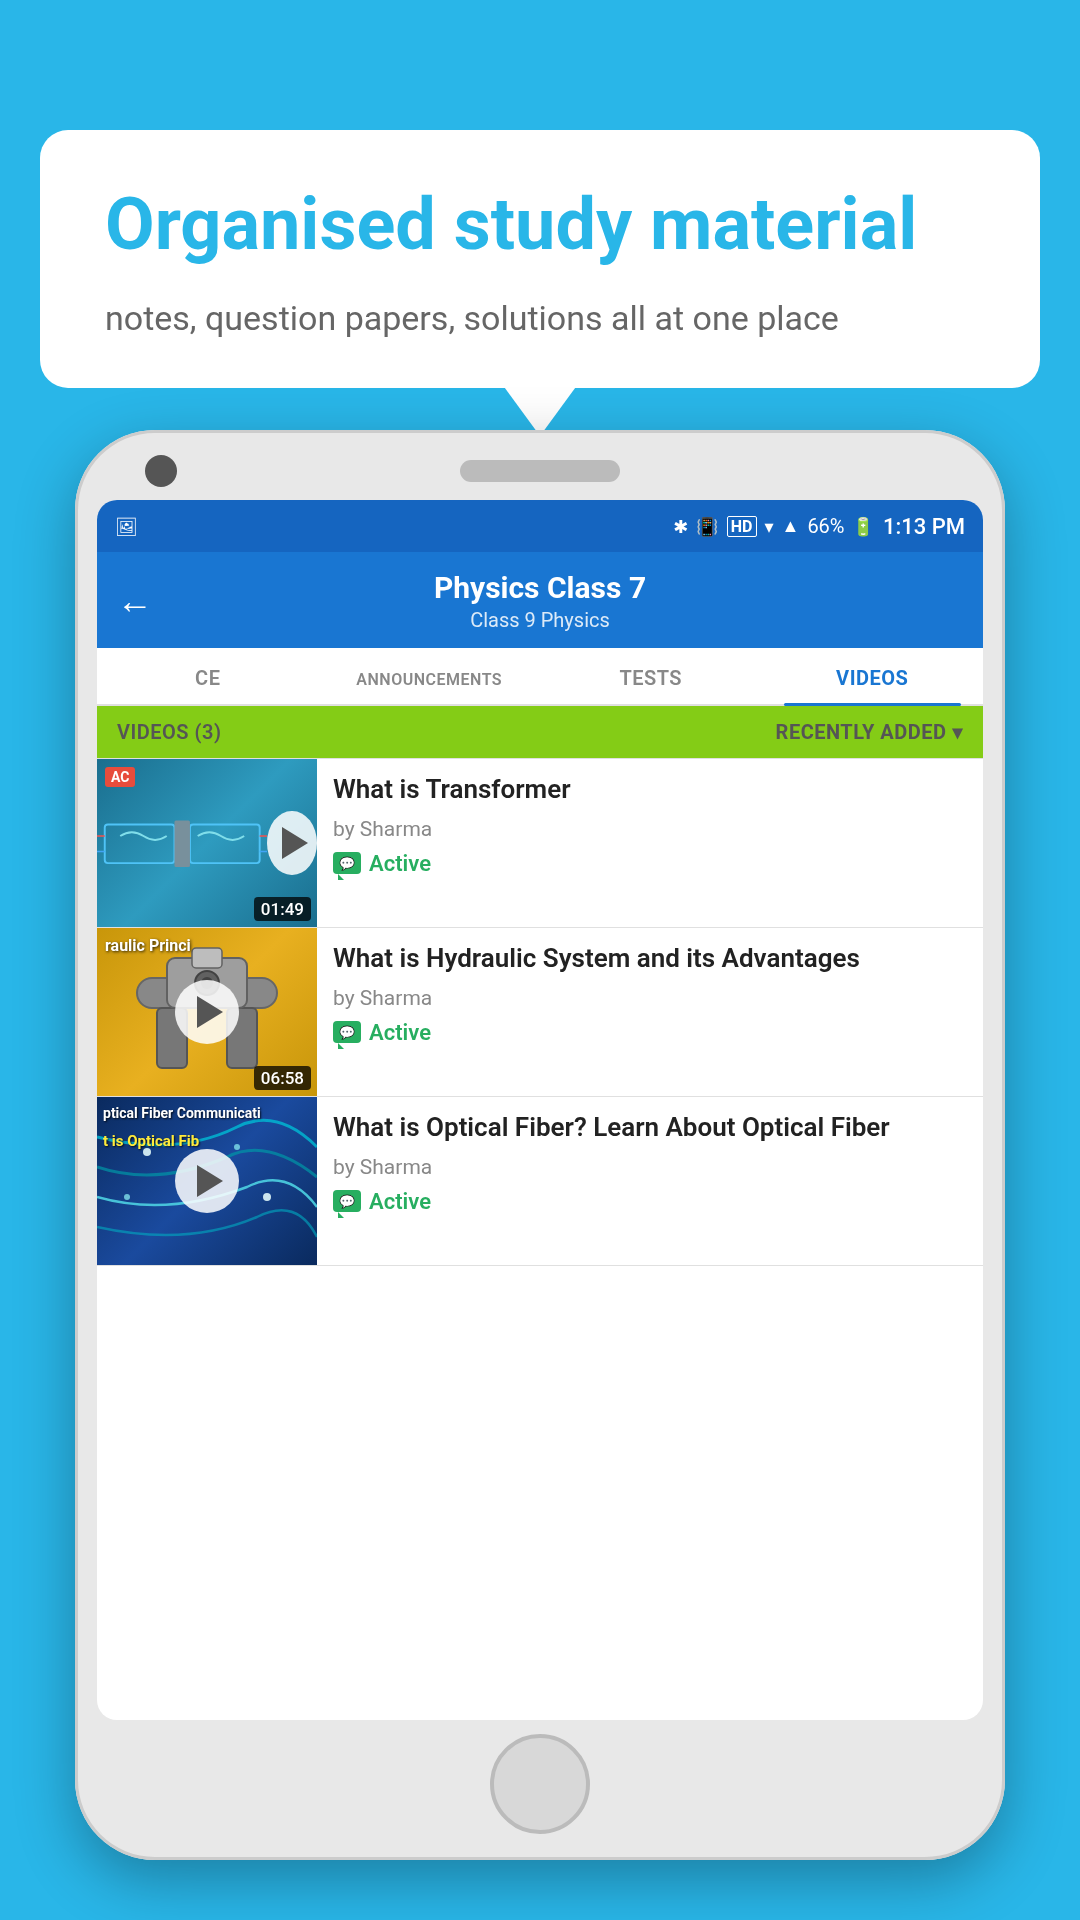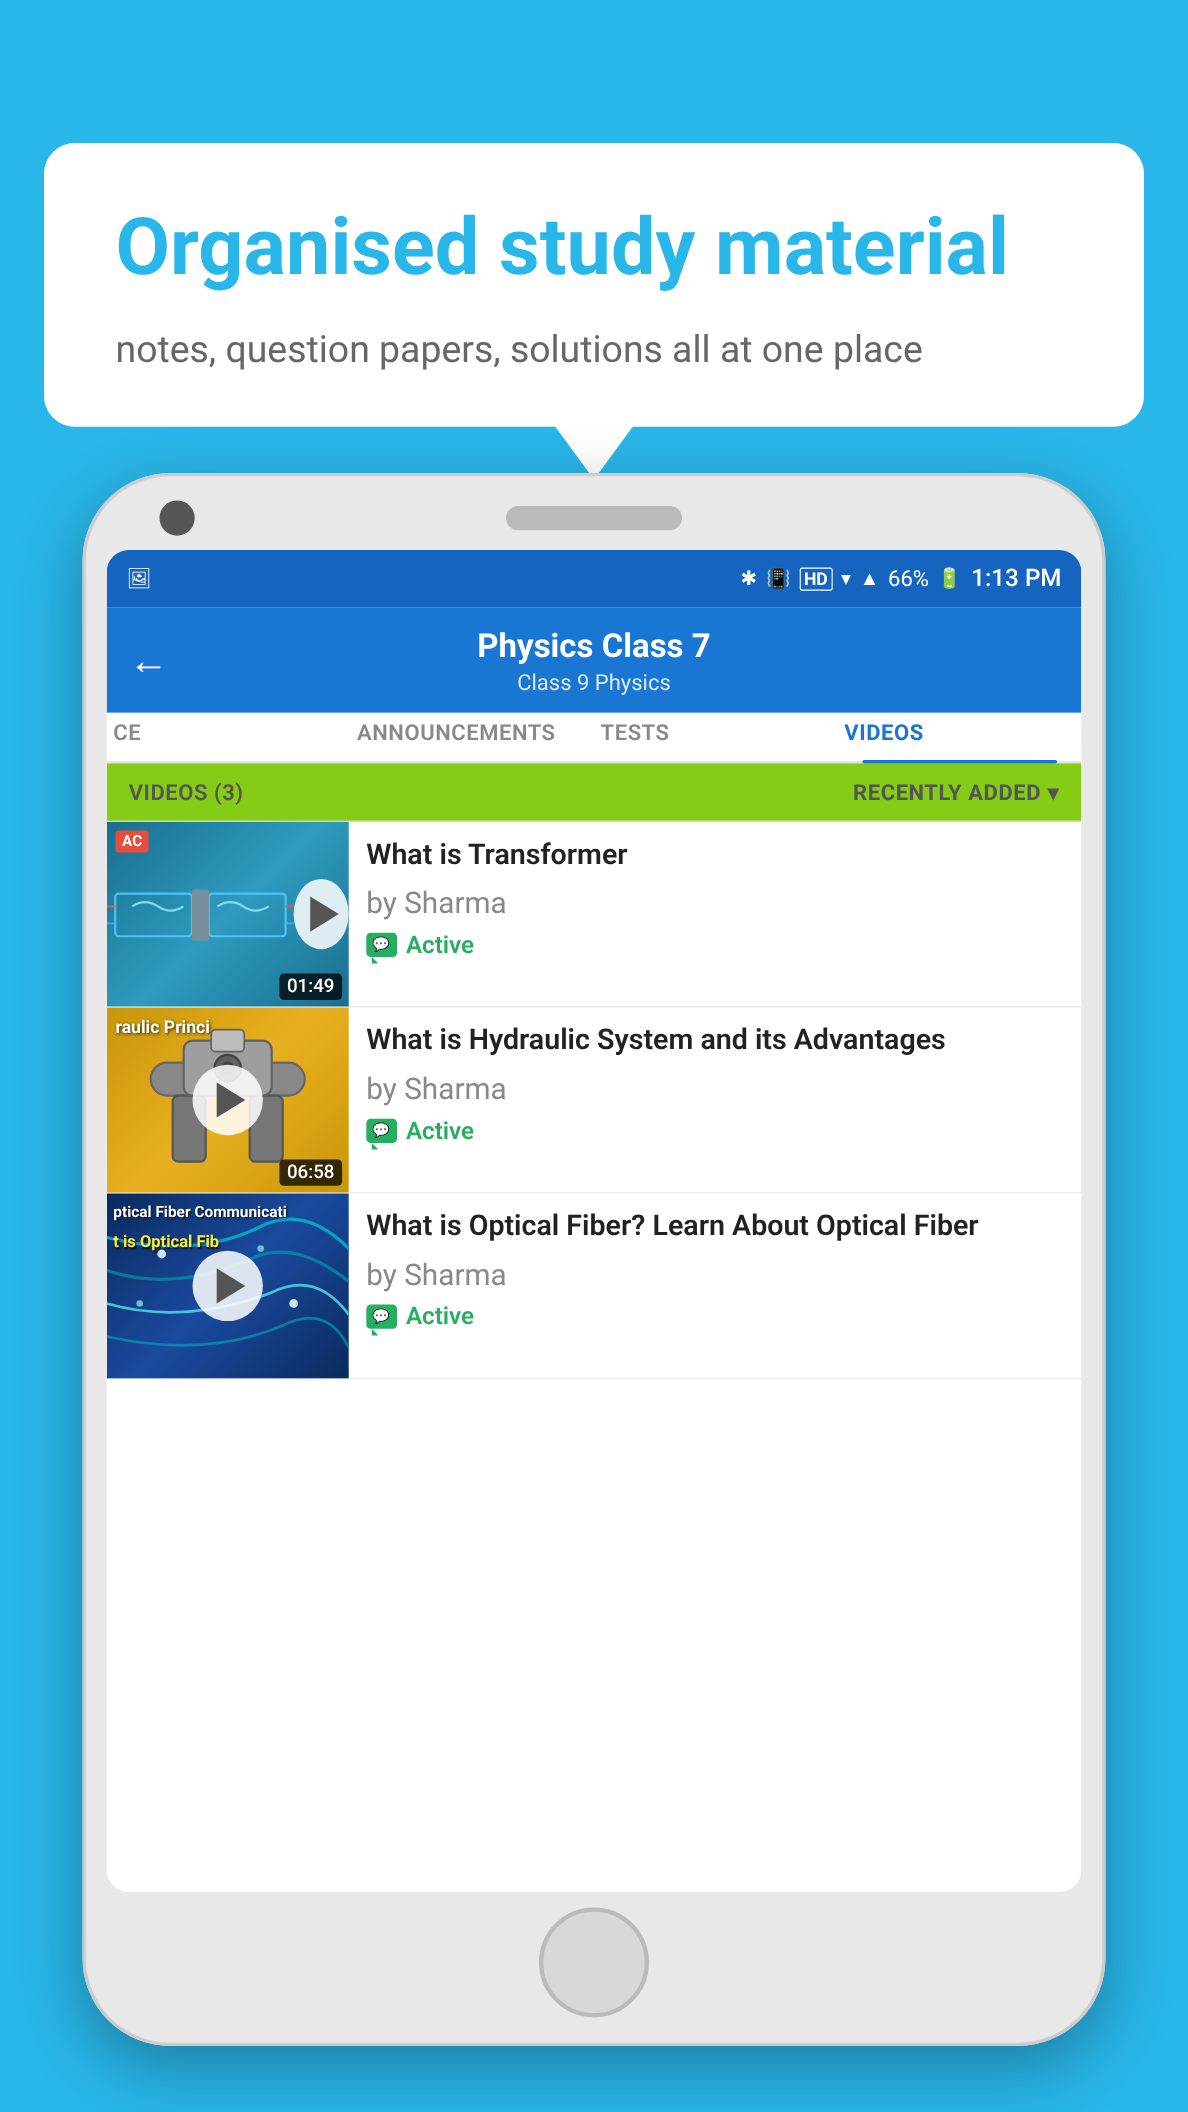--- a/index.html
+++ b/index.html
@@ -177,22 +177,22 @@
     }
 
     
     .tabs-bar {
       display: flex;
       background: white;
       border-bottom: 2px solid #e0e0e0;
     }
     .tab {
       flex: 1;
-      text-align: left;
-      padding: 6px 6px 14px;
+      text-align: center;
+      padding: 18px 6px 14px;
       font-size: 20px;
       font-weight: 600;
       color: #888;
       cursor: pointer;
       position: relative;
       letter-spacing: 0.5px;
     }
     .tab.active {
       color: #1976d2;
       font-weight: 700;
@@ -315,21 +315,21 @@
       justify-content: flex-start;
     }
     .video-title {
       font-size: 26px;
       font-weight: 600;
       color: #222;
       line-height: 1.3;
       margin-bottom: 10px;
     }
     .video-author {
-      font-size: 27px;
+      font-size: 21px;
       color: #888;
       margin-bottom: 10px;
     }
     .video-status {
       display: flex;
       align-items: center;
       gap: 8px;
     }
     .status-chat-icon {
       width: 28px;
@@ -401,21 +401,21 @@
           <div class="header-breadcrumb">Class 9    Physics</div>
         </div>
         <div style="width:36px;"></div>
       </div>
 
       <div class="tabs-bar">
         <div class="tab">
           <span>CE</span>
         </div>
         <div class="tab">
-          <span style="font-size:20px;">ANNOUNCEMENTS</span>
+          <span style="font-size:16px;">ANNOUNCEMENTS</span>
         </div>
         <div class="tab">
           <span>TESTS</span>
         </div>
         <div class="tab active">
           <span>VIDEOS</span>
         </div>
       </div>
 
       <div class="filter-bar">

